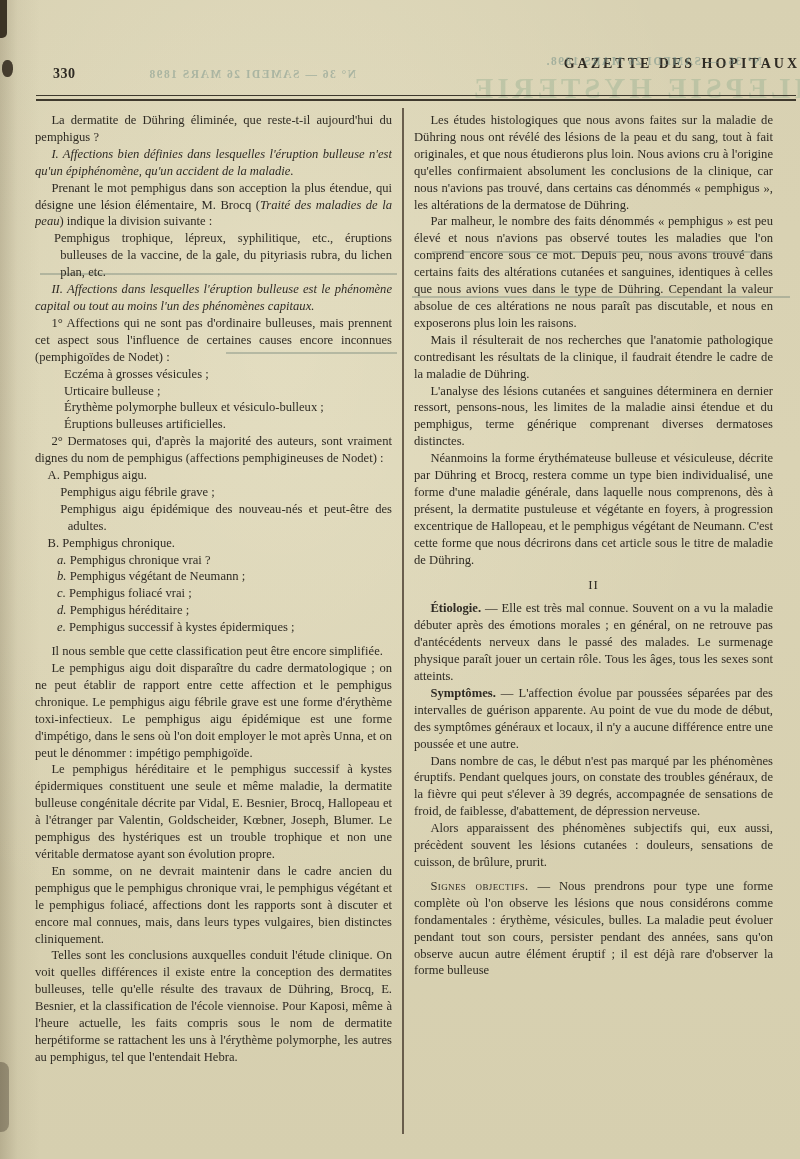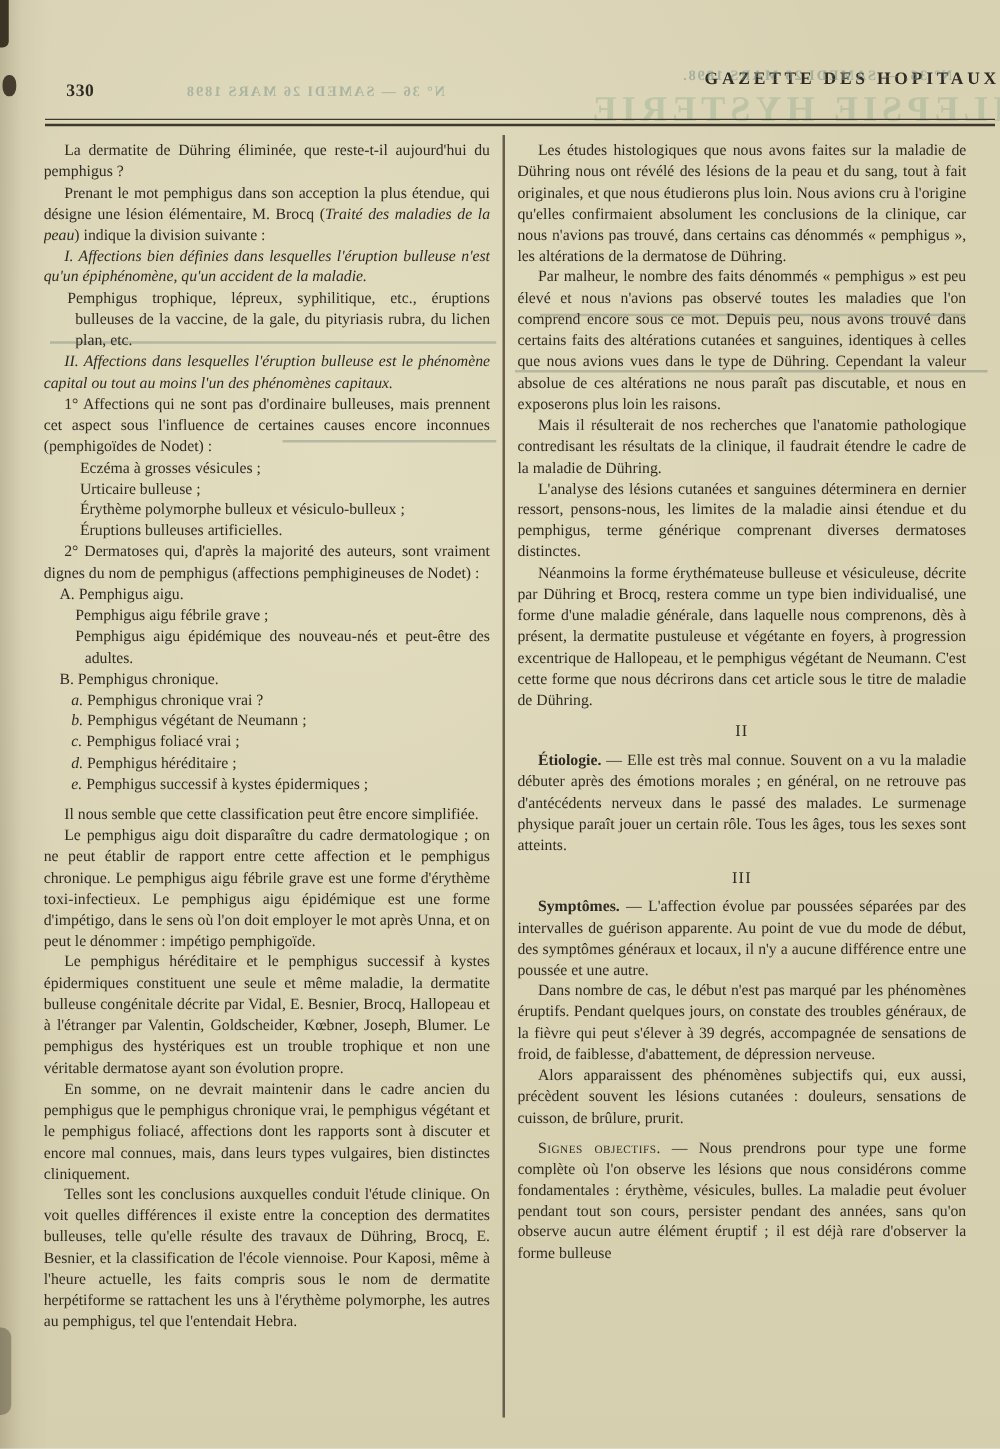--- a/index.html
+++ b/index.html
@@ -67,22 +67,22 @@
 <div class="smudge sm1"></div>
 <div class="smudge sm2"></div>
 <div class="smudge sm3"></div>
 <div class="bleed-line bl1"></div>
 <div class="bleed-line bl2"></div>
 <div class="bleed-line bl3"></div>
 <div class="bleed-line bl4"></div>
 
 <div class="col col-left">
   <p class="p">La dermatite de Dühring éliminée, que reste-t-il aujourd'hui du pemphigus ?</p>
+  <p class="p it">I. Affections bien définies dans lesquelles l'éruption bulleuse n'est qu'un épiphénomène, qu'un accident de la maladie.</p>
   <p class="p"><span>Prenant le mot pemphigus dans son acception la plus étendue, qui désigne une lésion élémentaire, M. Brocq (</span><span class="it">Traité des maladies de la peau</span><span>) indique la division suivante :</span></p>
-  <p class="p it">I. Affections bien définies dans lesquelles l'éruption bulleuse n'est qu'un épiphénomène, qu'un accident de la maladie.</p>
   <p class="blockq">Pemphigus trophique, lépreux, syphilitique, etc., éruptions bulleuses de la vaccine, de la gale, du pityriasis rubra, du lichen plan, etc.</p>
   <p class="p it">II. Affections dans lesquelles l'éruption bulleuse est le phénomène capital ou tout au moins l'un des phénomènes capitaux.</p>
   <p class="p">1° Affections qui ne sont pas d'ordinaire bulleuses, mais prennent cet aspect sous l'influence de certaines causes encore inconnues (pemphigoïdes de Nodet) :</p>
   <p class="li1">Eczéma à grosses vésicules ;</p>
   <p class="li1">Urticaire bulleuse ;</p>
   <p class="li1">Érythème polymorphe bulleux et vésiculo-bulleux ;</p>
   <p class="li1">Éruptions bulleuses artificielles.</p>
   <p class="p">2° Dermatoses qui, d'après la majorité des auteurs, sont vraiment dignes du nom de pemphigus (affections pemphigineuses de Nodet) :</p>
   <p class="oA">A. Pemphigus aigu.</p>
   <p class="oA2">Pemphigus aigu fébrile grave ;</p>
@@ -101,18 +101,17 @@
 </div>
 
 <div class="col col-right">
   <p class="p">Les études histologiques que nous avons faites sur la maladie de Dühring nous ont révélé des lésions de la peau et du sang, tout à fait originales, et que nous étudierons plus loin. Nous avions cru à l'origine qu'elles confirmaient absolument les conclusions de la clinique, car nous n'avions pas trouvé, dans certains cas dénommés « pemphigus », les altérations de la dermatose de Dühring.</p>
   <p class="p">Par malheur, le nombre des faits dénommés « pemphigus » est peu élevé et nous n'avions pas observé toutes les maladies que l'on comprend encore sous ce mot. Depuis peu, nous avons trouvé dans certains faits des altérations cutanées et sanguines, identiques à celles que nous avions vues dans le type de Dühring. Cependant la valeur absolue de ces altérations ne nous paraît pas discutable, et nous en exposerons plus loin les raisons.</p>
   <p class="p">Mais il résulterait de nos recherches que l'anatomie pathologique contredisant les résultats de la clinique, il faudrait étendre le cadre de la maladie de Dühring.</p>
   <p class="p">L'analyse des lésions cutanées et sanguines déterminera en dernier ressort, pensons-nous, les limites de la maladie ainsi étendue et du pemphigus, terme générique comprenant diverses dermatoses distinctes.</p>
   <p class="p">Néanmoins la forme érythémateuse bulleuse et vésiculeuse, décrite par Dühring et Brocq, restera comme un type bien individualisé, une forme d'une maladie générale, dans laquelle nous comprenons, dès à présent, la dermatite pustuleuse et végétante en foyers, à progression excentrique de Hallopeau, et le pemphigus végétant de Neumann. C'est cette forme que nous décrirons dans cet article sous le titre de maladie de Dühring.</p>
   <p class="h">II</p>
   <p class="p"><span class="lead-b">Étiologie.</span><span> — Elle est très mal connue. Souvent on a vu la maladie débuter après des émotions morales ; en général, on ne retrouve pas d'antécédents nerveux dans le passé des malades. Le surmenage physique paraît jouer un certain rôle. Tous les âges, tous les sexes sont atteints.</span></p>
-  <p class="h">III</p>
   <p class="p"><span class="lead-b">Symptômes.</span><span> — L'affection évolue par poussées séparées par des intervalles de guérison apparente. Au point de vue du mode de début, des symptômes généraux et locaux, il n'y a aucune différence entre une poussée et une autre.</span></p>
   <p class="p">Dans nombre de cas, le début n'est pas marqué par les phénomènes éruptifs. Pendant quelques jours, on constate des troubles généraux, de la fièvre qui peut s'élever à 39 degrés, accompagnée de sensations de froid, de faiblesse, d'abattement, de dépression nerveuse.</p>
   <p class="p">Alors apparaissent des phénomènes subjectifs qui, eux aussi, précèdent souvent les lésions cutanées : douleurs, sensations de cuisson, de brûlure, prurit.</p>
   <p class="p gap-top"><span class="lead-sc">Signes objectifs.</span><span> — Nous prendrons pour type une forme complète où l'on observe les lésions que nous considérons comme fondamentales : érythème, vésicules, bulles. La maladie peut évoluer pendant tout son cours, persister pendant des années, sans qu'on observe aucun autre élément éruptif ; il est déjà rare d'observer la forme bulleuse</span></p>
 </div>
 
 </body></html>

